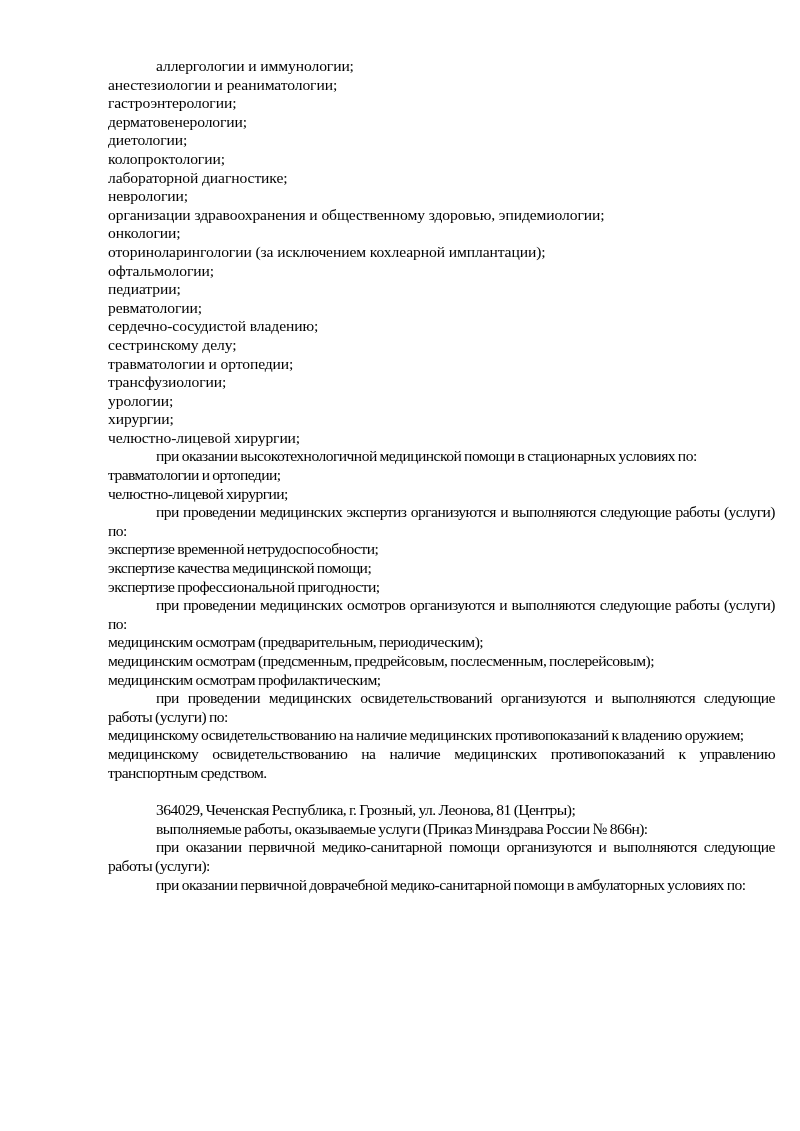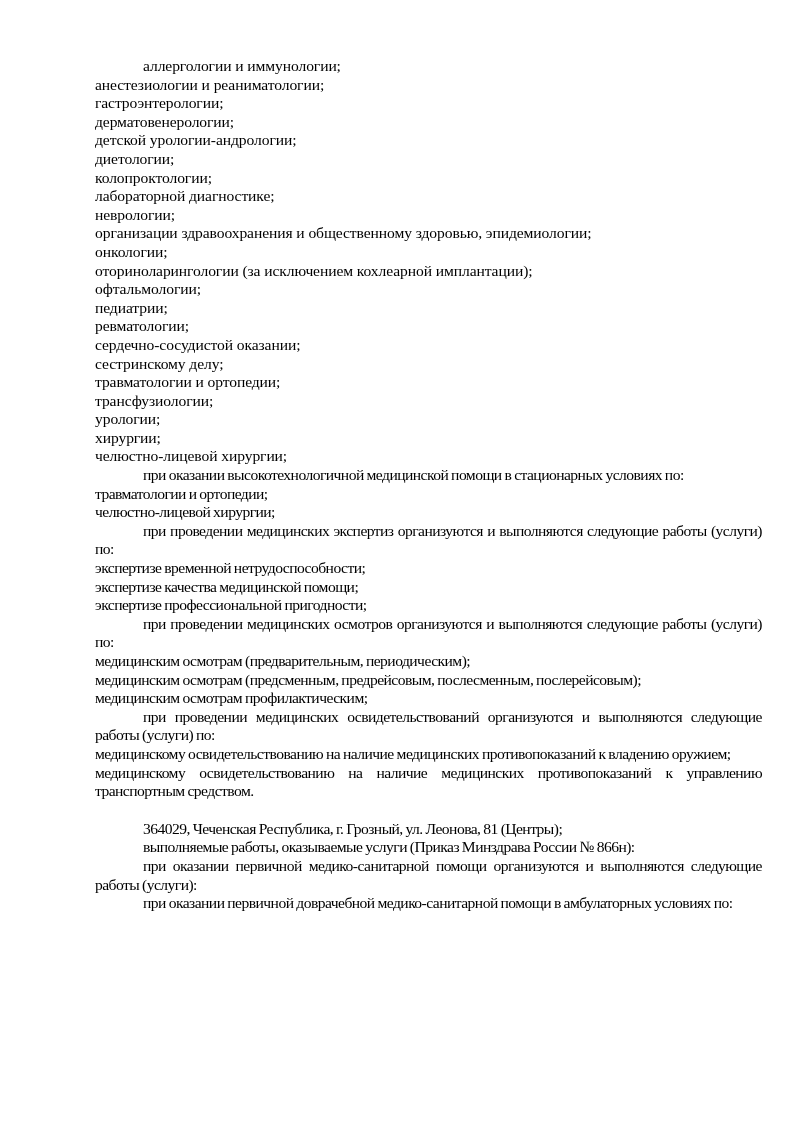--- a/index.html
+++ b/index.html
@@ -1,19 +1,19 @@
 <!DOCTYPE html>
 <html><head>
   <meta charset="utf-8">
   <style>
     html, body { margin: 0; padding: 0; background: #ffffff; }
     body { width: 800px; height: 1131px; position: relative; overflow: hidden; }
     .page {
       position: absolute;
-      left: 95px;
+      left: 108px;
       top: 57px;
       width: 667px;
       font-family: "Liberation Serif", serif;
       font-size: 15.6px;
       line-height: 18.6px;
       color: #000000;
       letter-spacing: -0.1px;
     }
     .p { margin: 0; text-align: left; }
     .p.indent { text-indent: 48px; }
@@ -22,32 +22,31 @@
     .gap { height: 19px; }
   </style>
 </head>
 <body>
 
 <div class="page">
   <p class="p indent">аллергологии и иммунологии;</p>
   <p class="p">анестезиологии и реаниматологии;</p>
   <p class="p">гастроэнтерологии;</p>
   <p class="p">дерматовенерологии;</p>
-  <p class="p">детской урологии-андрологии;</p>
   <p class="p">диетологии;</p>
   <p class="p">колопроктологии;</p>
   <p class="p">лабораторной диагностике;</p>
   <p class="p">неврологии;</p>
   <p class="p">организации здравоохранения и общественному здоровью, эпидемиологии;</p>
   <p class="p">онкологии;</p>
   <p class="p">оториноларингологии (за исключением кохлеарной имплантации);</p>
   <p class="p">офтальмологии;</p>
   <p class="p">педиатрии;</p>
   <p class="p">ревматологии;</p>
-  <p class="p">сердечно-сосудистой оказании;</p>
+  <p class="p">сердечно-сосудистой владению;</p>
   <p class="p">сестринскому делу;</p>
   <p class="p">травматологии и ортопедии;</p>
   <p class="p">трансфузиологии;</p>
   <p class="p">урологии;</p>
   <p class="p">хирургии;</p>
   <p class="p">челюстно-лицевой хирургии;</p>
 
   <p class="p indent cond">при оказании высокотехнологичной медицинской помощи в стационарных условиях по:</p>
   <p class="p cond">травматологии и ортопедии;</p>
   <p class="p cond">челюстно-лицевой хирургии;</p>

